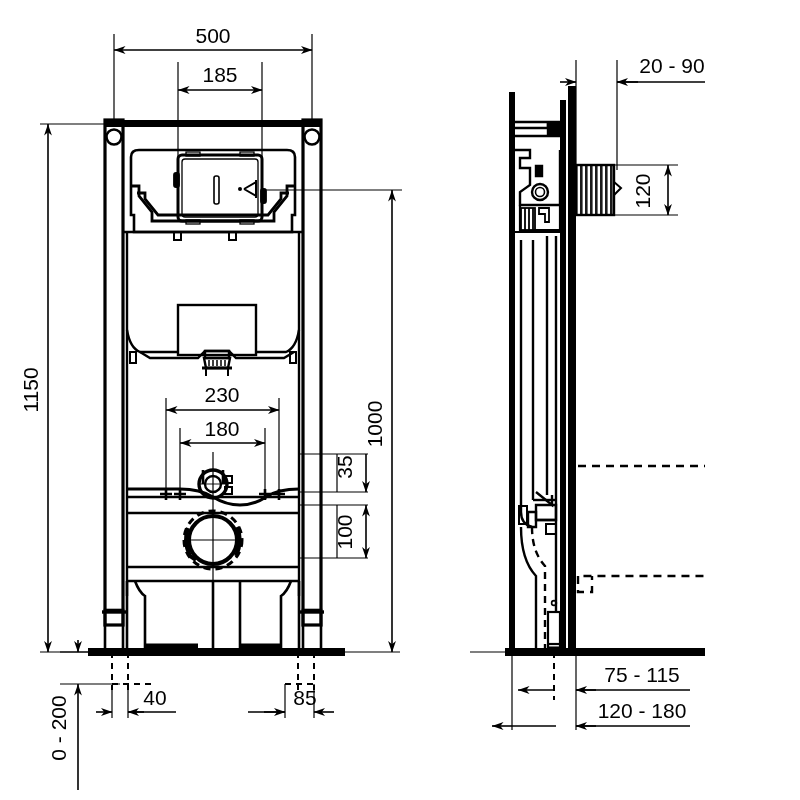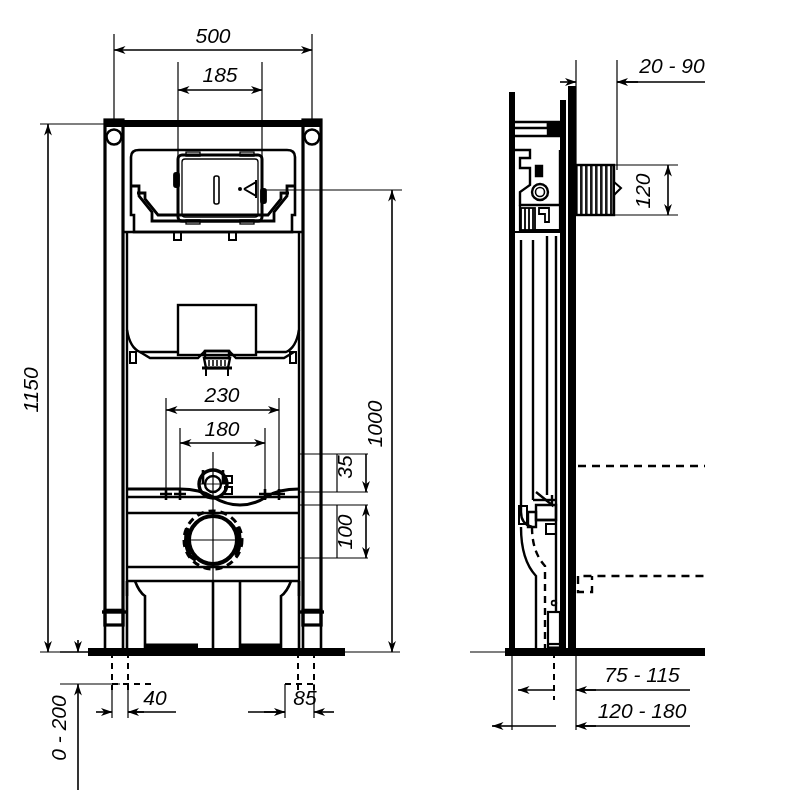--- a/index.html
+++ b/index.html
@@ -7,21 +7,20 @@
     padding: 0;
     background: #ffffff;
   }
   #sheet {
     position: relative;
     width: 705px;
     height: 800px;
     background: #d946ef;
     font-family: "Liberation Sans", sans-serif;
     overflow: hidden;
-    font-style: italic;
   }
   #drawing {
     position: absolute;
     left: 0;
     top: 0;
     width: 800px;
     height: 800px;
   }
   .dim-text {
     font-family: "Liberation Sans", sans-serif;

